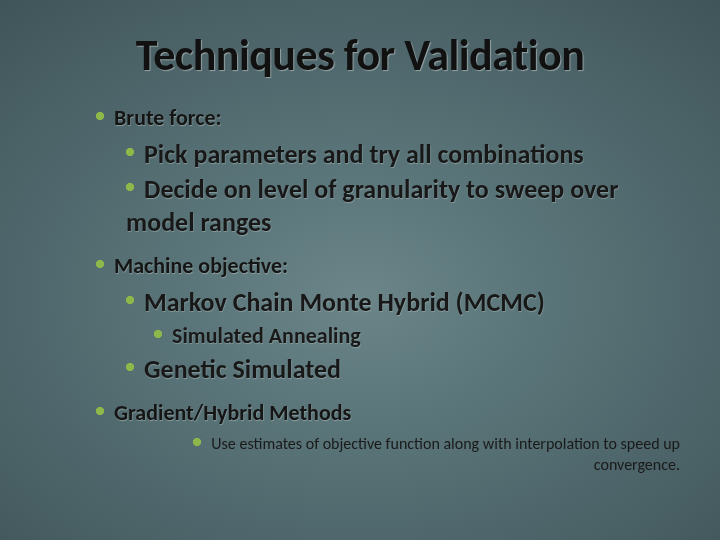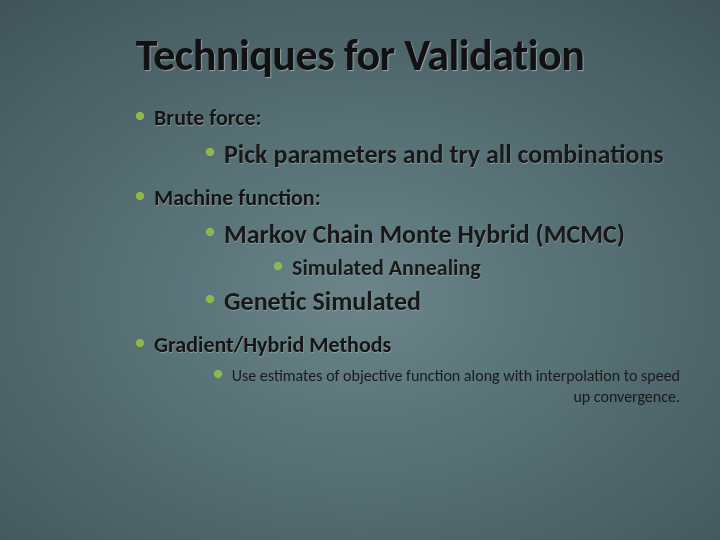--- a/index.html
+++ b/index.html
@@ -16,21 +16,21 @@
   }
   .title {
     font-size: 44px;
     font-weight: 700;
     color: #111;
     text-shadow: 1px 1px 1px rgba(180,190,190,0.7);
     text-align: center;
     padding: 28px 40px 22px 40px;
     letter-spacing: -0.5px;
   }
-  ul { list-style: none; margin-left: 40px; }
+  ul { list-style: none; }
   .lvl1 { padding-left: 96px; padding-right: 40px; }
   .lvl1 > li { margin-bottom: 14px; }
   .lvl1 > li > .item-text {
     font-size: 22px; font-weight: 700; color: #151515;
     text-shadow: 0.5px 0.5px 1px rgba(170,185,185,0.6);
   }
   .lvl2 { padding-left: 30px; margin-top: 6px; }
   .lvl2 > li { margin-bottom: 3px; }
   .lvl2 > li > .item-text {
     font-size: 26px; font-weight: 700; color: #181818;
@@ -63,27 +63,30 @@
   <ul class="lvl1">
 
     <li>
       <span class="bullet"><svg viewBox="0 0 8 8">
             <rect x="0" y="0" width="8" height="8" fill="#8fb84a" transform="rotate(45 4 4)"></rect>
           </svg></span><span class="item-text">Brute force:</span>
       <ul class="lvl2">
         <li><span class="bullet"><svg viewBox="0 0 8 8">
                 <rect x="0" y="0" width="8" height="8" fill="#8fb84a" transform="rotate(45 4 4)"></rect>
               </svg></span><span class="item-text">Pick parameters and try all combinations</span></li>
+        <li><span class="bullet"><svg viewBox="0 0 8 8">
+                <rect x="0" y="0" width="8" height="8" fill="#8fb84a" transform="rotate(45 4 4)"></rect>
+              </svg></span><span class="item-text">Decide on level of granularity to sweep over model ranges</span></li>
       </ul>
     </li>
 
     <li>
       <span class="bullet"><svg viewBox="0 0 8 8">
             <rect x="0" y="0" width="8" height="8" fill="#8fb84a" transform="rotate(45 4 4)"></rect>
-          </svg></span><span class="item-text">Machine function:</span>
+          </svg></span><span class="item-text">Machine objective:</span>
       <ul class="lvl2">
         <li><span class="bullet"><svg viewBox="0 0 8 8">
                 <rect x="0" y="0" width="8" height="8" fill="#8fb84a" transform="rotate(45 4 4)"></rect>
               </svg></span><span class="item-text">Markov Chain Monte Hybrid (MCMC)</span>
           <ul class="lvl3">
             <li><span class="bullet"><svg viewBox="0 0 8 8">
                     <rect x="0" y="0" width="8" height="8" fill="#8fb84a" transform="rotate(45 4 4)"></rect>
                   </svg></span><span class="item-text">Simulated Annealing</span></li>
           </ul>
         </li>

